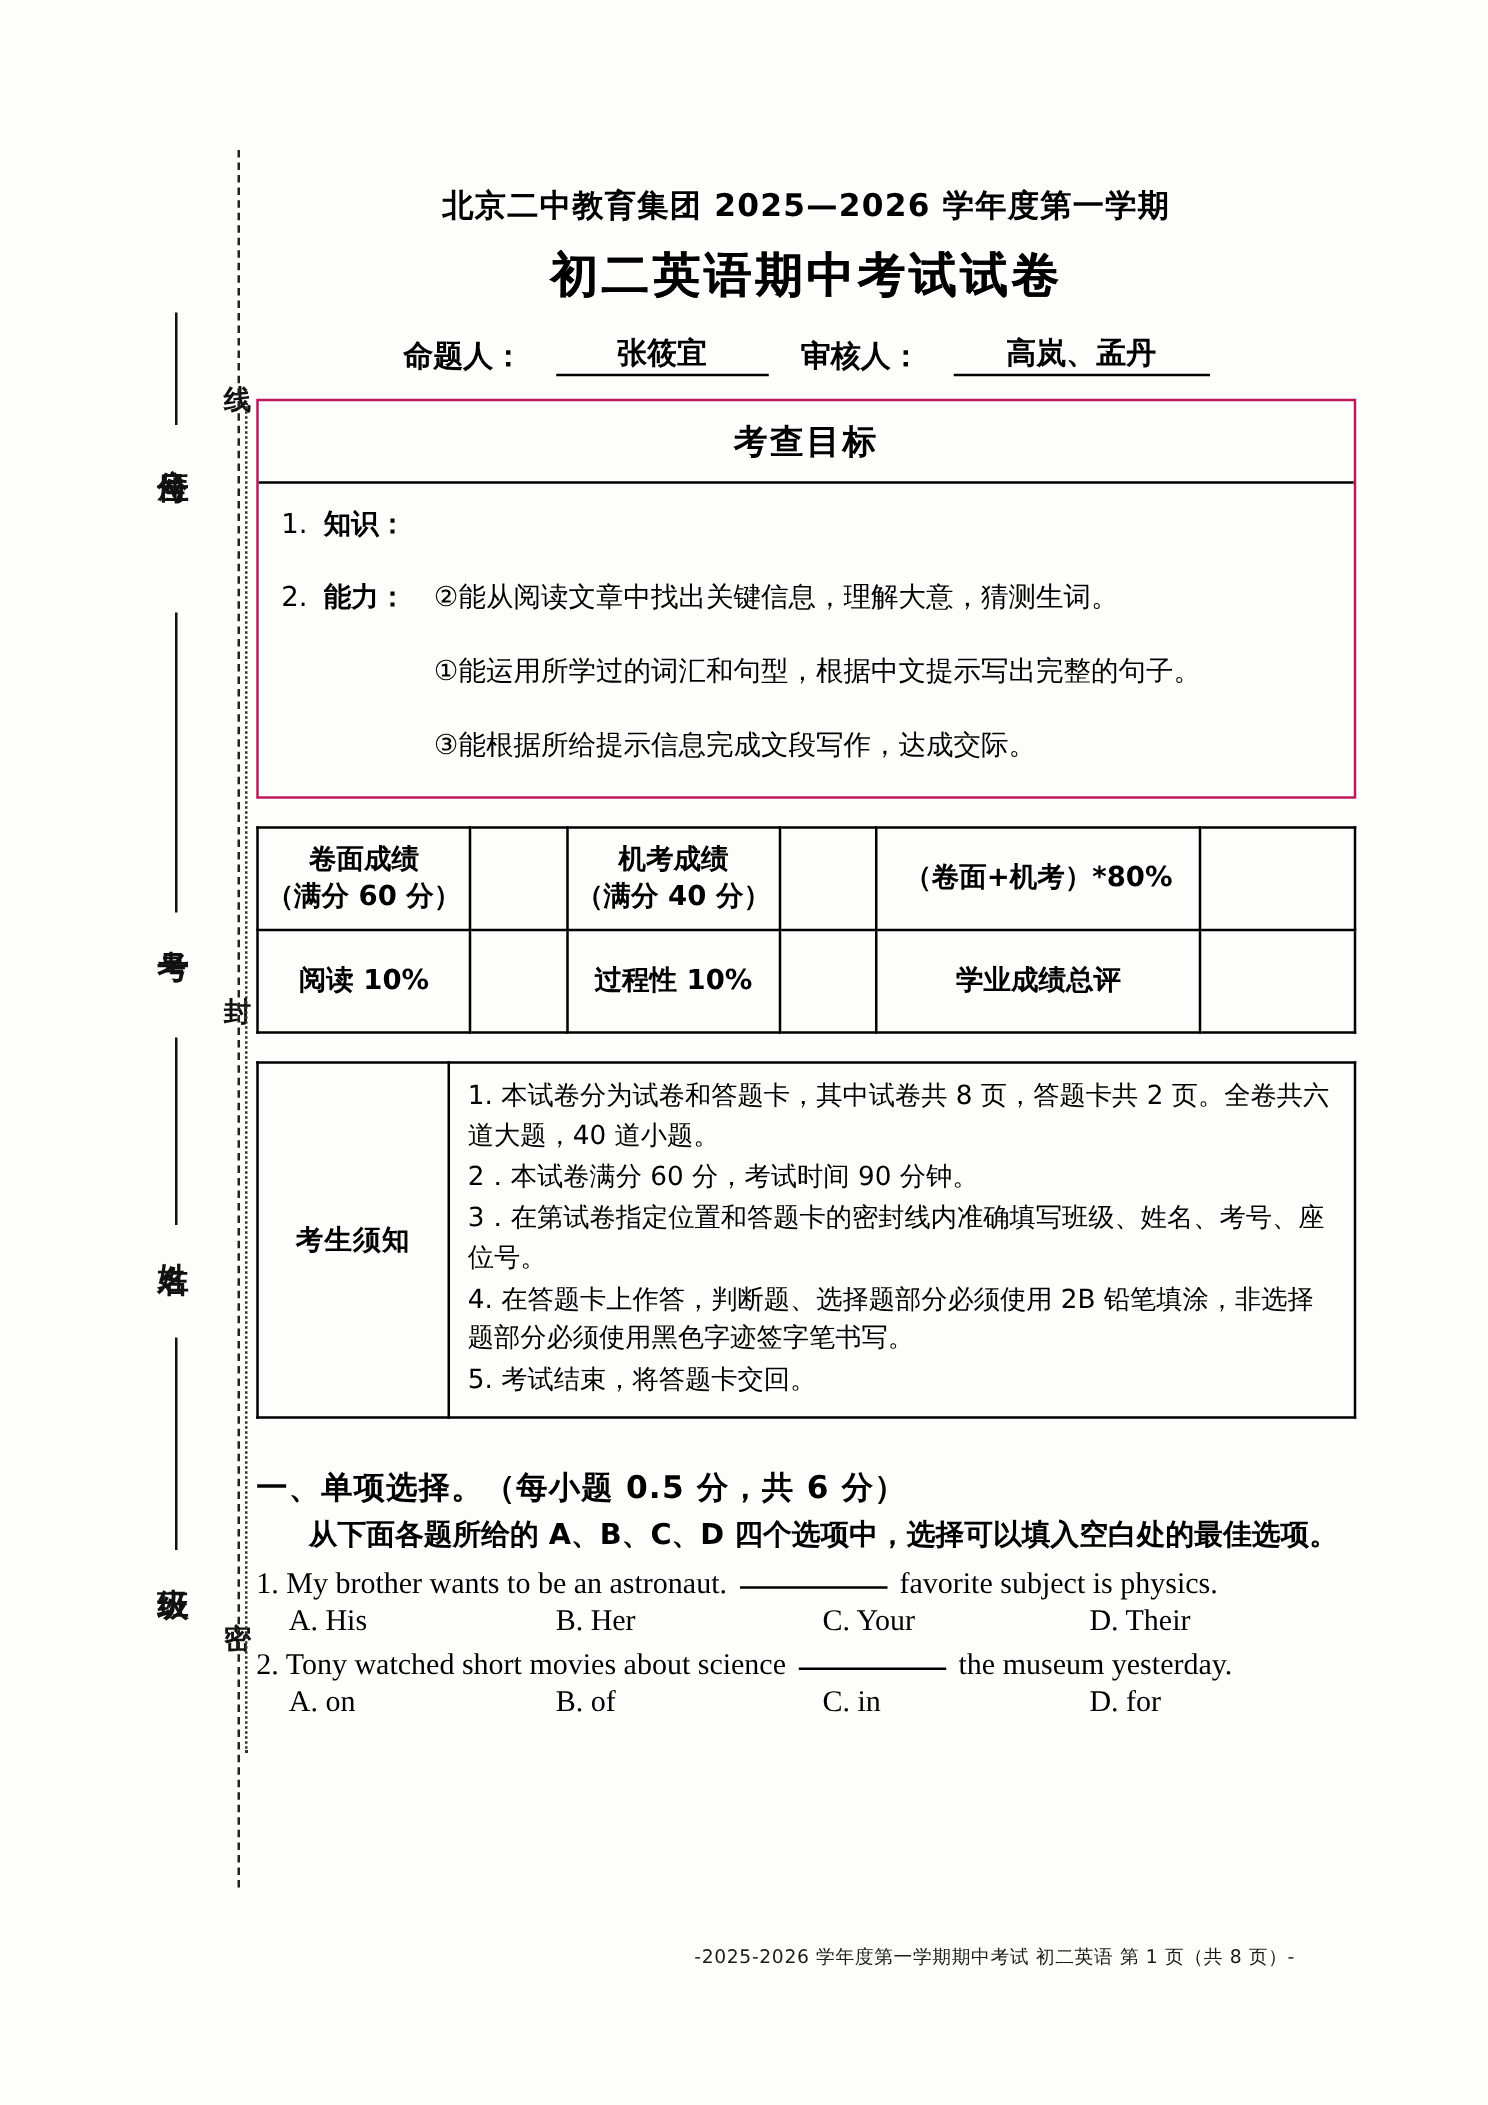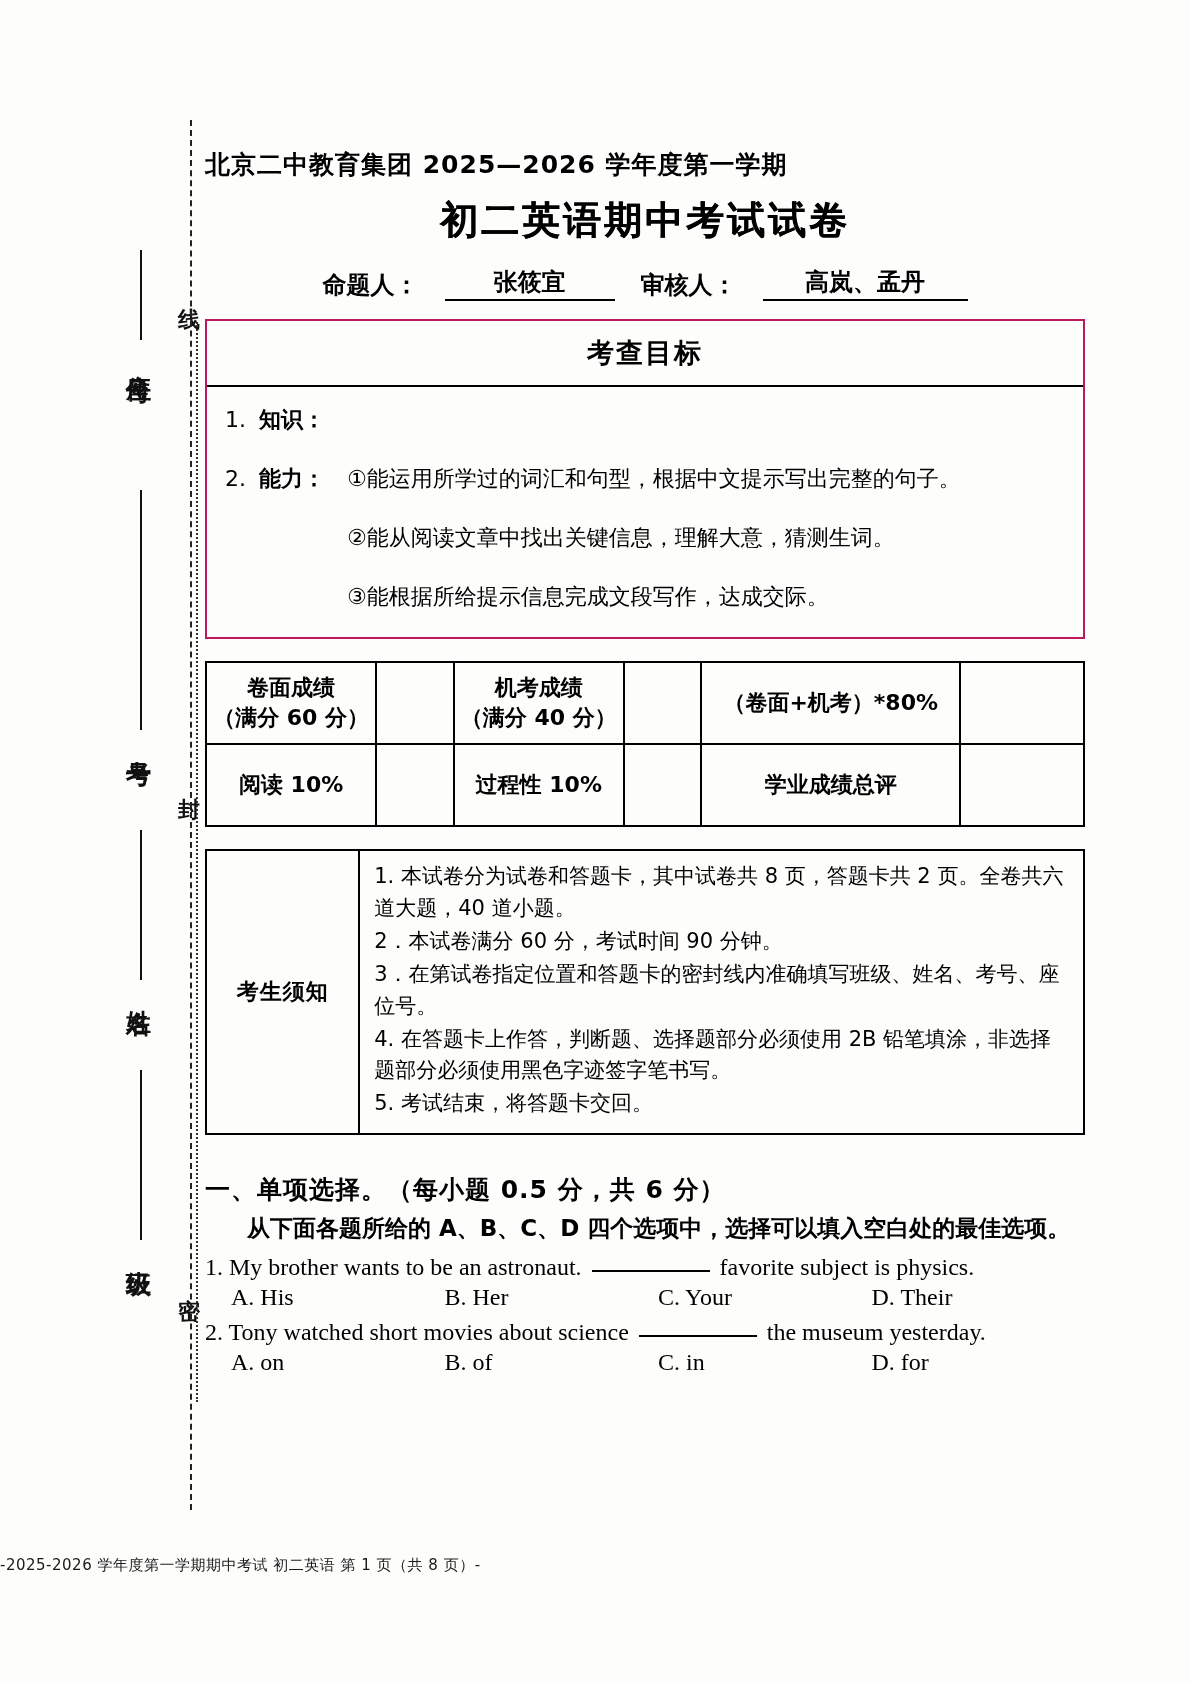--- a/index.html
+++ b/index.html
@@ -70,21 +70,21 @@
 
   
   #content {
     position: absolute;
     left: 205px;
     top: 120px;
     width: 880px;
   }
 
   .hdr-line {
-    text-align: left;
+    text-align: center;
     font-family: "DejaVu Sans", sans-serif;
     font-weight: bold;
     font-size: 25px;
     letter-spacing: 1px;
     margin-top: 28px;
   }
   .hdr-title {
     text-align: center;
     font-family: "DejaVu Sans", sans-serif;
     font-weight: bold;
@@ -237,24 +237,24 @@
     margin-top: 3px;
     padding-left: 26px;
     font-family: "Liberation Serif", serif;
     font-size: 24px;
   }
   .opts span { flex: 0 0 25%; }
 
   
   #footer {
     position: absolute;
-    left: 0;
+    left: 16px;
     top: 1556px;
     width: 1020px;
-    text-align: left;
+    text-align: right;
     font-family: "DejaVu Sans", sans-serif;
     font-size: 15px;
     color: #1a1a1a;
     letter-spacing: 0.5px;
   }
 </style>
 </head>
 <body>
 
 <div id="page">
@@ -299,22 +299,22 @@
           <div class="obj-num">1.</div>
           <div class="obj-key">知识：</div>
           <div class="obj-items">
           </div>
         </div>
 
         <div class="obj-row">
           <div class="obj-num">2.</div>
           <div class="obj-key">能力：</div>
           <div class="obj-items">
+            <div class="obj-item">②能从阅读文章中找出关键信息，理解大意，猜测生词。</div>
             <div class="obj-item">①能运用所学过的词汇和句型，根据中文提示写出完整的句子。</div>
-            <div class="obj-item">②能从阅读文章中找出关键信息，理解大意，猜测生词。</div>
             <div class="obj-item">③能根据所给提示信息完成文段写作，达成交际。</div>
           </div>
         </div>
 
       </div>
     </div>
 
     <table class="score-table">
       <tbody>
           <tr>

